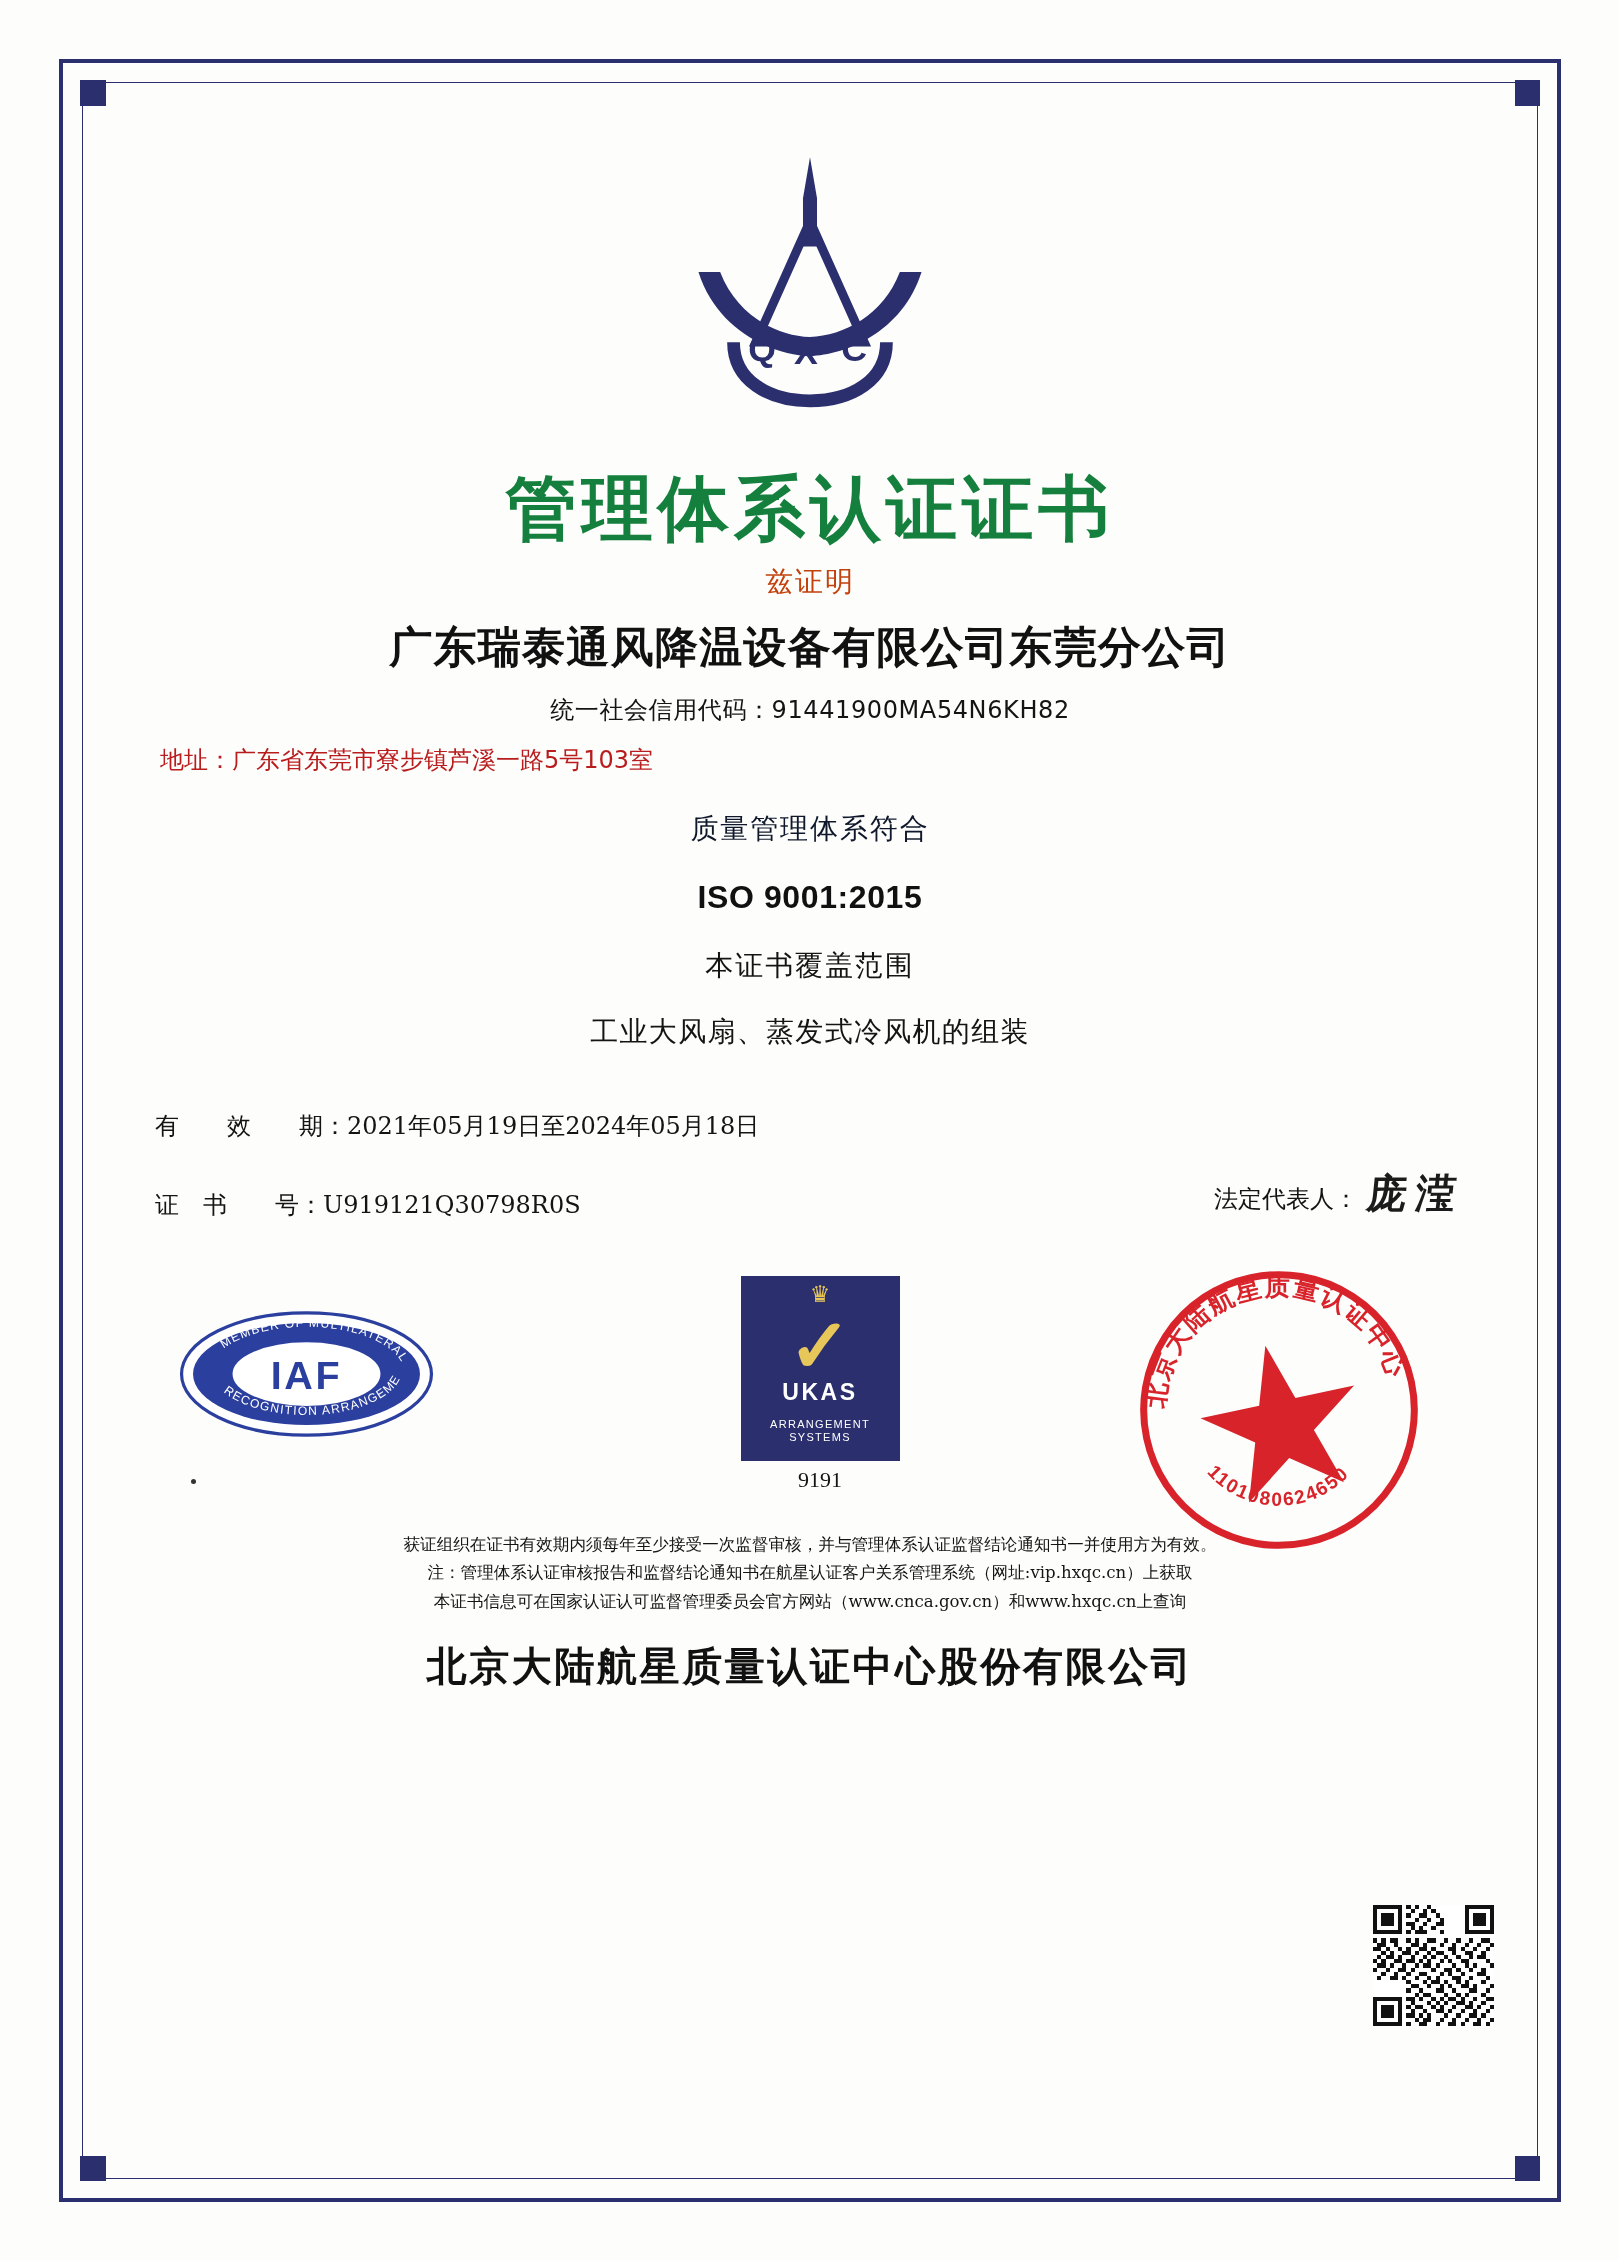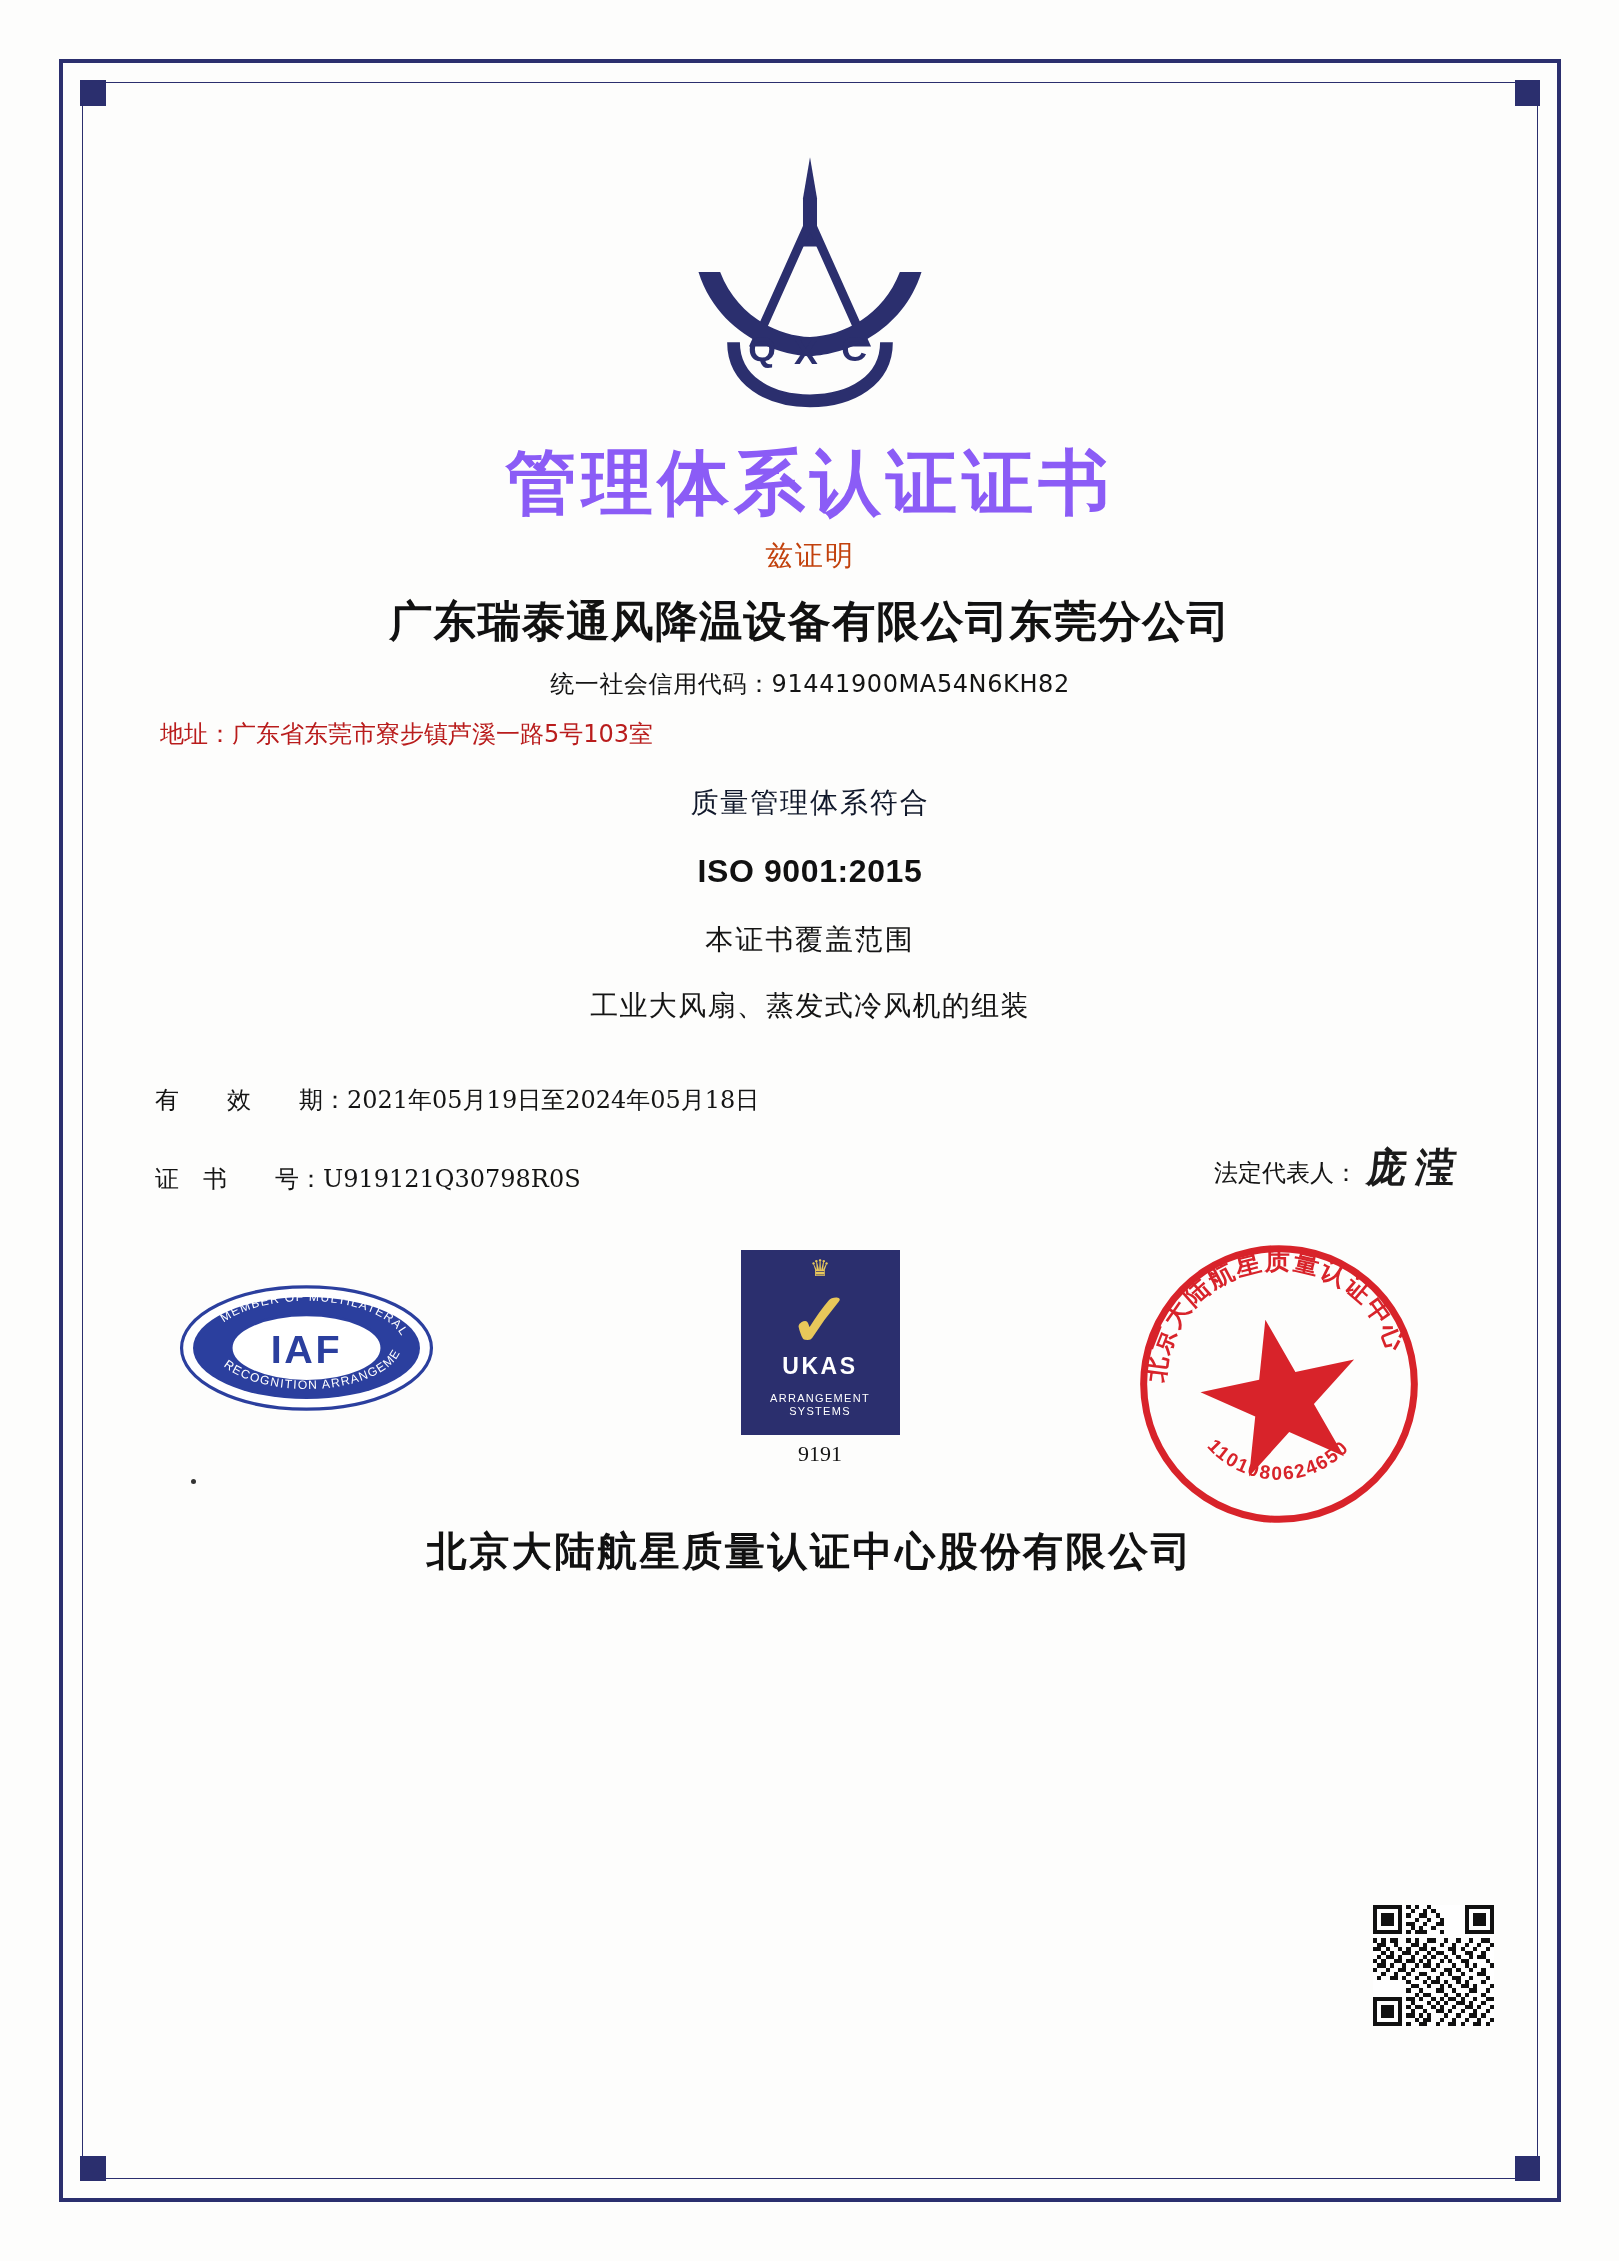--- a/index.html
+++ b/index.html
@@ -77,22 +77,22 @@
     align-items: center;
     justify-content: center;
   }
 
   
   .main-title {
     font-family: "DejaVu Sans", "Liberation Sans", sans-serif;
     font-size: 71px;
     font-weight: bold;
     letter-spacing: 5.1px;
-    color: #8b5cf6;
-    margin-top: 6px;
+    color: #15803d;
+    margin-top: 32px;
     line-height: 1.1;
     text-align: right;
   }
   .subtitle-zizhengming {
     font-family: "DejaVu Sans", "Liberation Sans", sans-serif;
     font-size: 28px;
     color: #c2410c;
     margin-top: 15.3px;
     letter-spacing: 1.9px;
   }
@@ -423,20 +423,25 @@
             </text>
             <text font-family="Liberation Sans, sans-serif" font-size="30" font-weight="bold" fill="#d8232a" letter-spacing="3">
               <textPath href="#sealBot" startOffset="16%">1101080624650</textPath>
             </text>
             <polygon fill="#d8232a" points="235,132 264,222 358,222 282,277 311,367 235,312 159,367 188,277 112,222 206,222"></polygon>
           </g>
         </svg>
       </div>
     </div>
 
+    <div class="footer-notes">
+      <div>获证组织在证书有效期内须每年至少接受一次监督审核，并与管理体系认证监督结论通知书一并使用方为有效。</div>
+      <div>注：管理体系认证审核报告和监督结论通知书在航星认证客户关系管理系统（网址:vip.hxqc.cn）上获取</div>
+      <div>本证书信息可在国家认证认可监督管理委员会官方网站（www.cnca.gov.cn）和www.hxqc.cn上查询</div>
+    </div>
 
     <div class="issuer">北京大陆航星质量认证中心股份有限公司</div>
   </div>
 
   <div class="qr">
     <svg width="121" height="121" viewBox="0 0 29 29" shape-rendering="crispEdges">
       <rect width="29" height="29" fill="#ffffff"></rect>
       <g fill="#111111">
         <rect x="0" y="0" width="7" height="1"></rect>
           <rect x="0" y="6" width="7" height="1"></rect>

